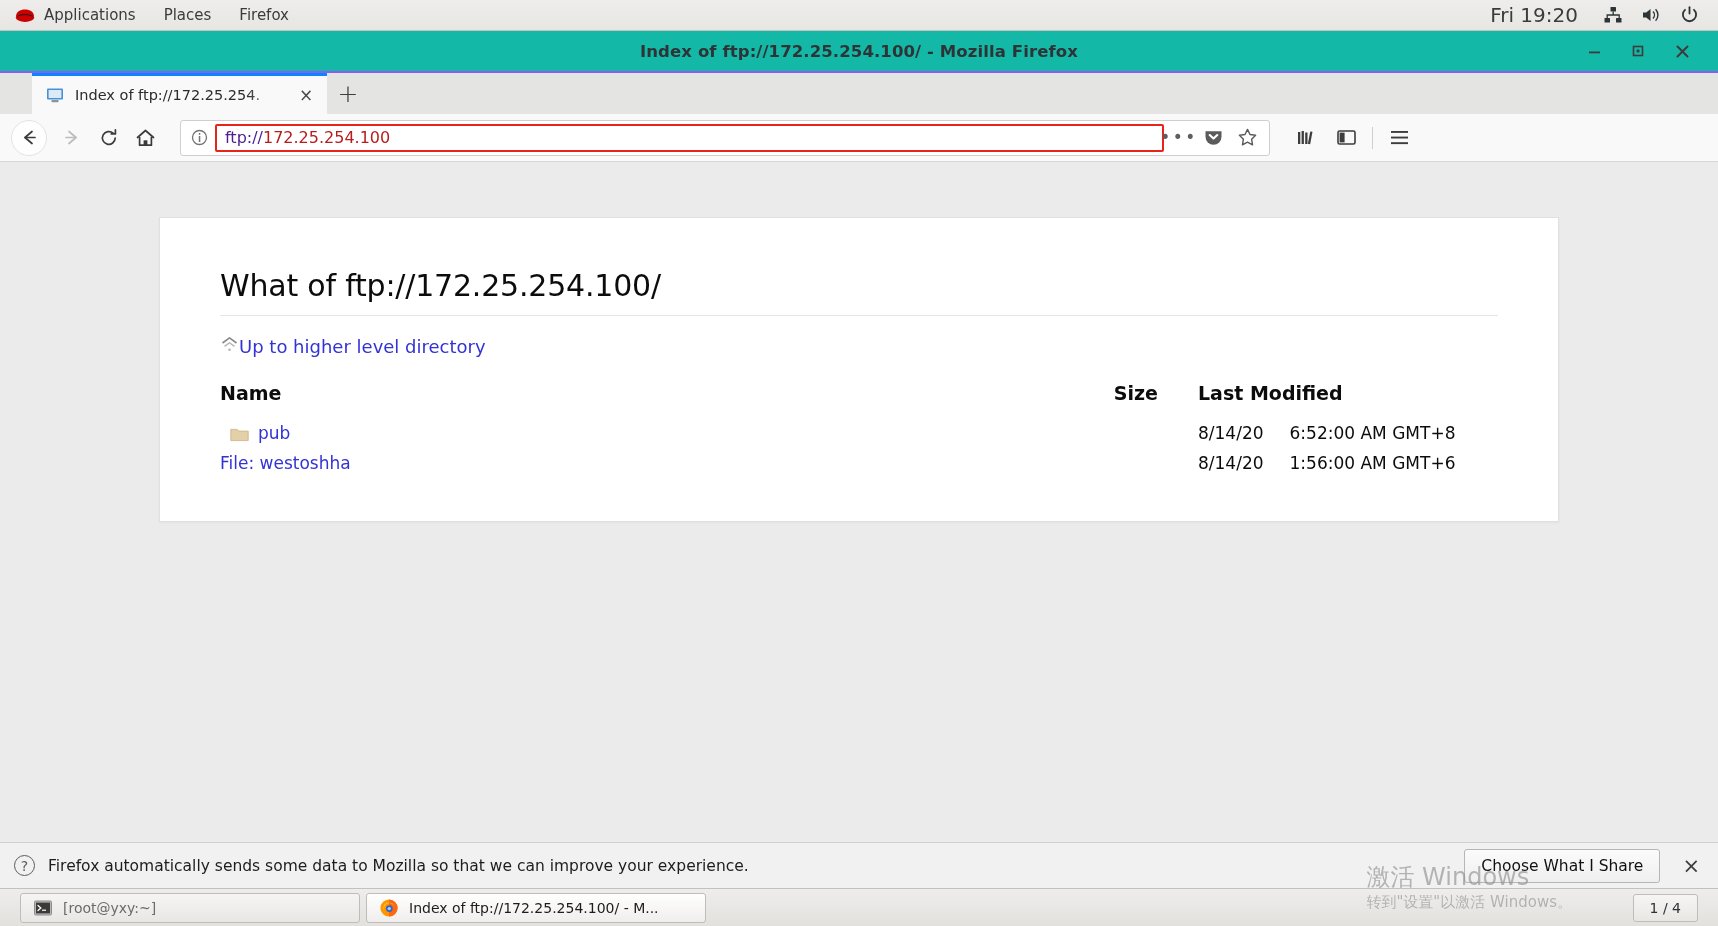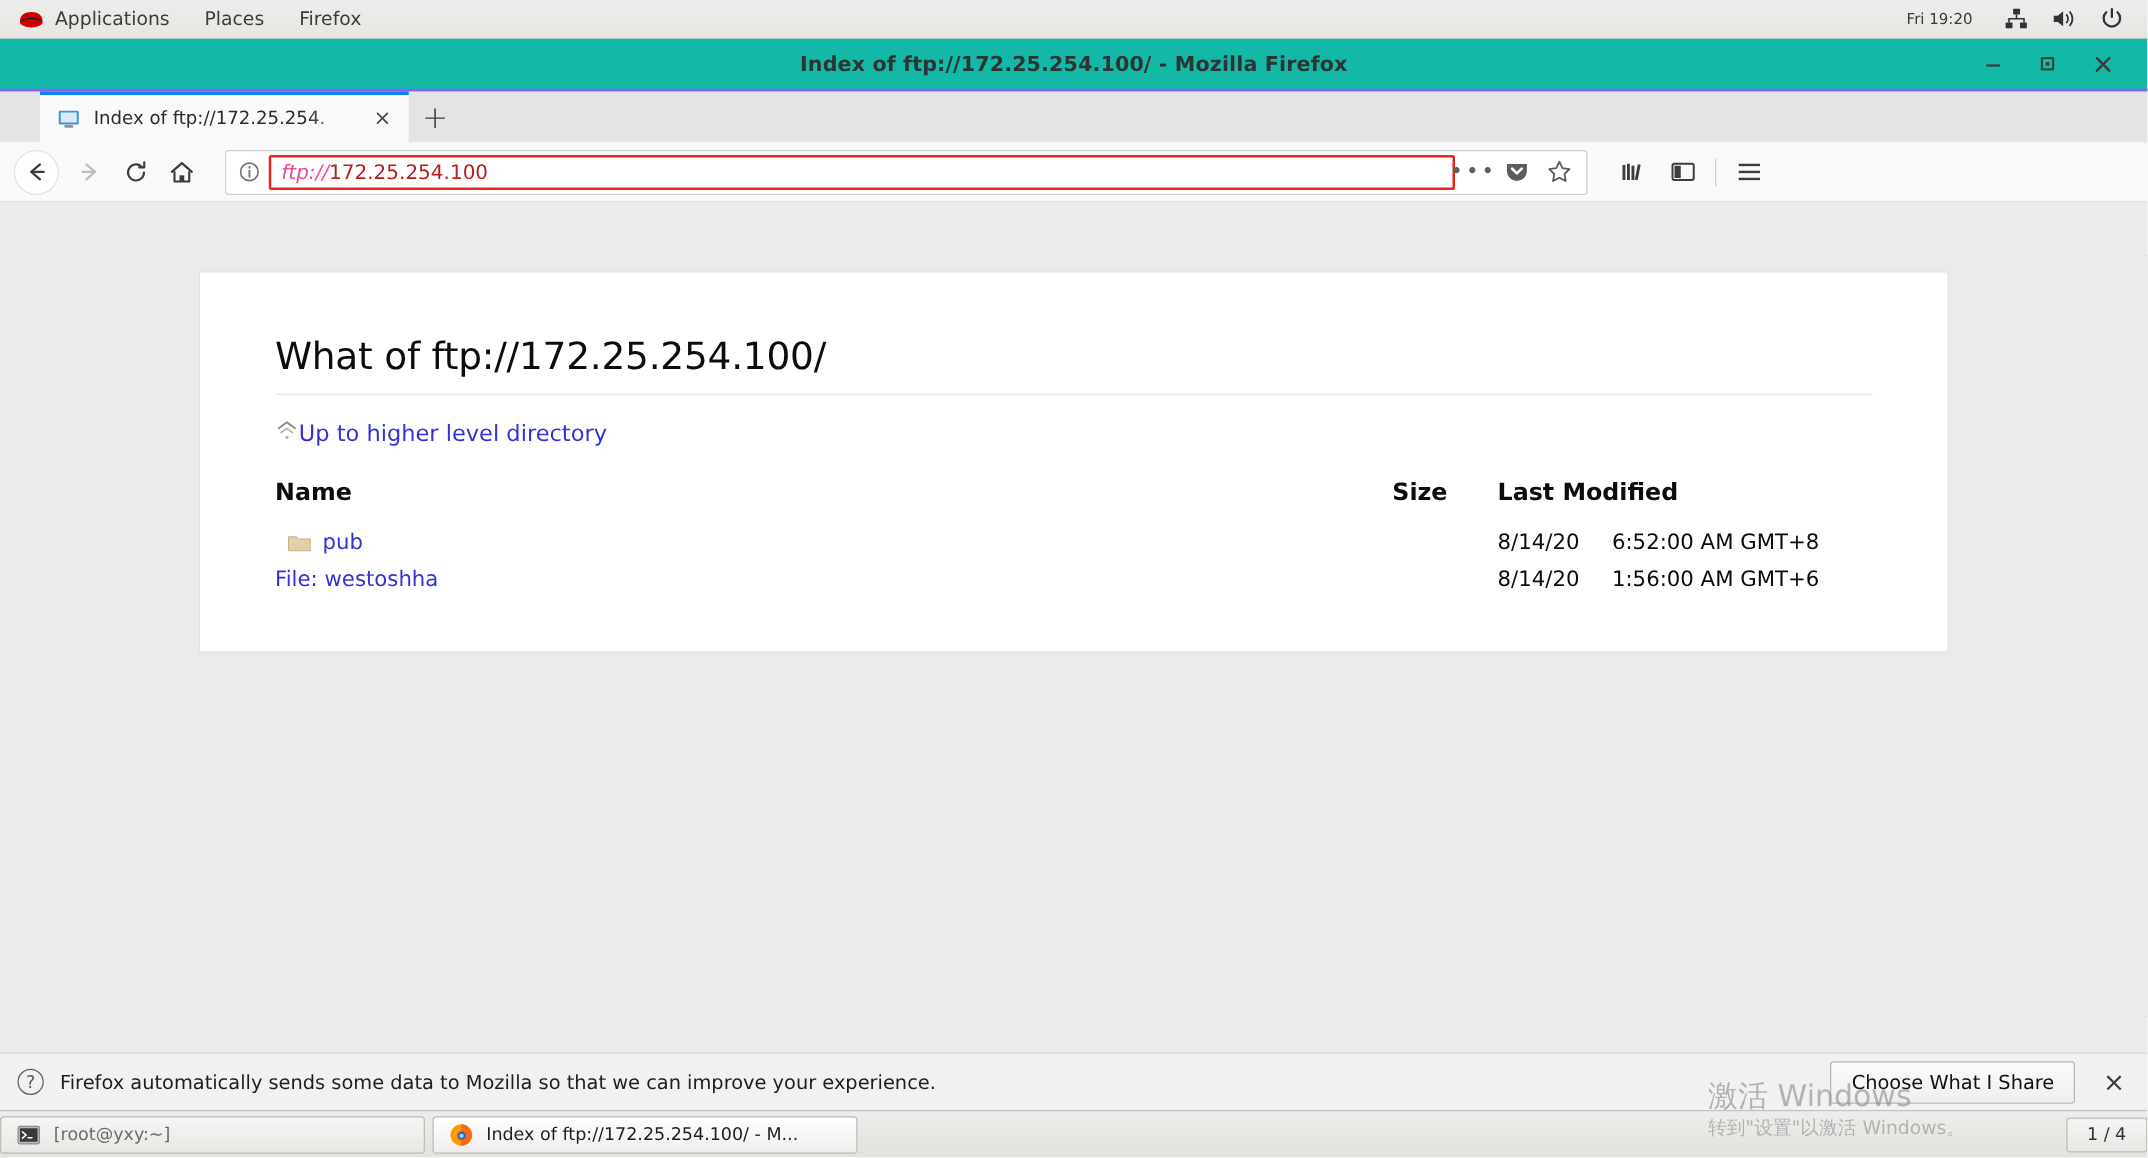--- a/index.html
+++ b/index.html
@@ -23,21 +23,21 @@
   .panel-item {
     display: flex; align-items: center; gap: 8px;
     padding: 0 14px; height: 100%; cursor: default;
     color: #3b3b3b; font-size: 15px;
   }
   .redhat-logo { width: 22px; height: 16px; position: relative; display:block; }
   .panel-right {
     margin-left: auto; display: flex; align-items: center;
     gap: 0px; padding-right: 10px; height: 100%;
   }
-  .tray-clock { font-size: 12px; color: #3b3b3b; padding: 0 16px; }
+  .tray-clock { font-size: 20px; color: #3b3b3b; padding: 0 16px; }
   .tray-icon { padding: 0 9px; display: flex; align-items: center; height: 100%; }
 
   
   .ff-window {
     position: absolute; top: 31px; left: 0; width: 1718px; height: 857px;
     background: #f9f9fa; display: flex; flex-direction: column;
   }
   .ff-titlebar {
     height: 42px; background: #14b8a6;
     border-bottom: 2px solid #8b5cf6;
@@ -109,21 +109,21 @@
     background: #ffffff; border: 1px solid #cfcfd3; border-radius: 3px;
     display: flex; align-items: center; padding: 0 7px 0 10px;
     max-width: 1090px;
   }
   .ident-icon { width: 20px; flex: none; display:flex; align-items:center; color:#737373; }
   .url-hl {
     border: 2px solid #e8241a; border-radius: 2px;
     padding: 2px 8px 3px 8px; margin-left: 4px;
     display: flex; align-items: center; flex: 1; height: 28px;
   }
-  .url-scheme { font-size: 16px; color: #ec4899; font-style: italic; }
+  .url-scheme { font-size: 16px; color: #4c1d95; }
   .url-host { font-size: 16px; color: #b91c1c; }
   .url-actions { margin-left: auto; display: flex; align-items: center; gap: 4px; }
   .url-act { width: 30px; height: 28px; display:flex; align-items:center; justify-content:center; color:#5a5a5a; }
   .dots { letter-spacing: 2.5px; font-size: 17px; line-height: 0.6; color: #5e5e5e; }
   .toolbar-right { display: flex; align-items: center; margin-left: 6px; }
   .tb-btn { width: 40px; height: 37px; display:flex; align-items:center; justify-content:center; color:#3d3d3d; }
   .tb-sep { width:1px; height:22px; background:#cfcfcf; margin:0 6px; }
 
   
   .ff-content {
@@ -189,21 +189,21 @@
     text-shadow: 0 0 1px rgba(255,255,255,0.4);
   }
   .wm1 { font-size: 24px; line-height: 1.05; opacity: 0.62; }
   .wm2 { font-size: 15px; line-height: 1.3; opacity: 0.6; margin-top: 2px; }
 
   
   .taskbar {
     position: absolute; bottom: 0; left: 0; width: 1718px; height: 38px;
     background: linear-gradient(to bottom,#eeedeb,#e3e1de);
     border-top: 1px solid #c3c0bd;
-    display: flex; align-items: center; padding: 0 0; gap: 6px;
+    display: flex; align-items: center; padding: 0 20px; gap: 6px;
   }
   .task-item {
     height: 30px; display: flex; align-items: center; gap: 10px;
     padding: 0 12px; border: 1px solid #c0bdb9; border-radius: 3px;
     background: linear-gradient(to bottom,#f6f5f4,#e9e7e4);
     font-size: 14px; color: #6b6b6b; min-width: 340px;
   }
   .task-item.active { color: #1d1d1d; background: linear-gradient(to bottom,#ffffff,#f0eeec); }
   .task-ico { width: 20px; height: 20px; flex: none; }
   .task-label { white-space: nowrap; overflow: hidden; }

